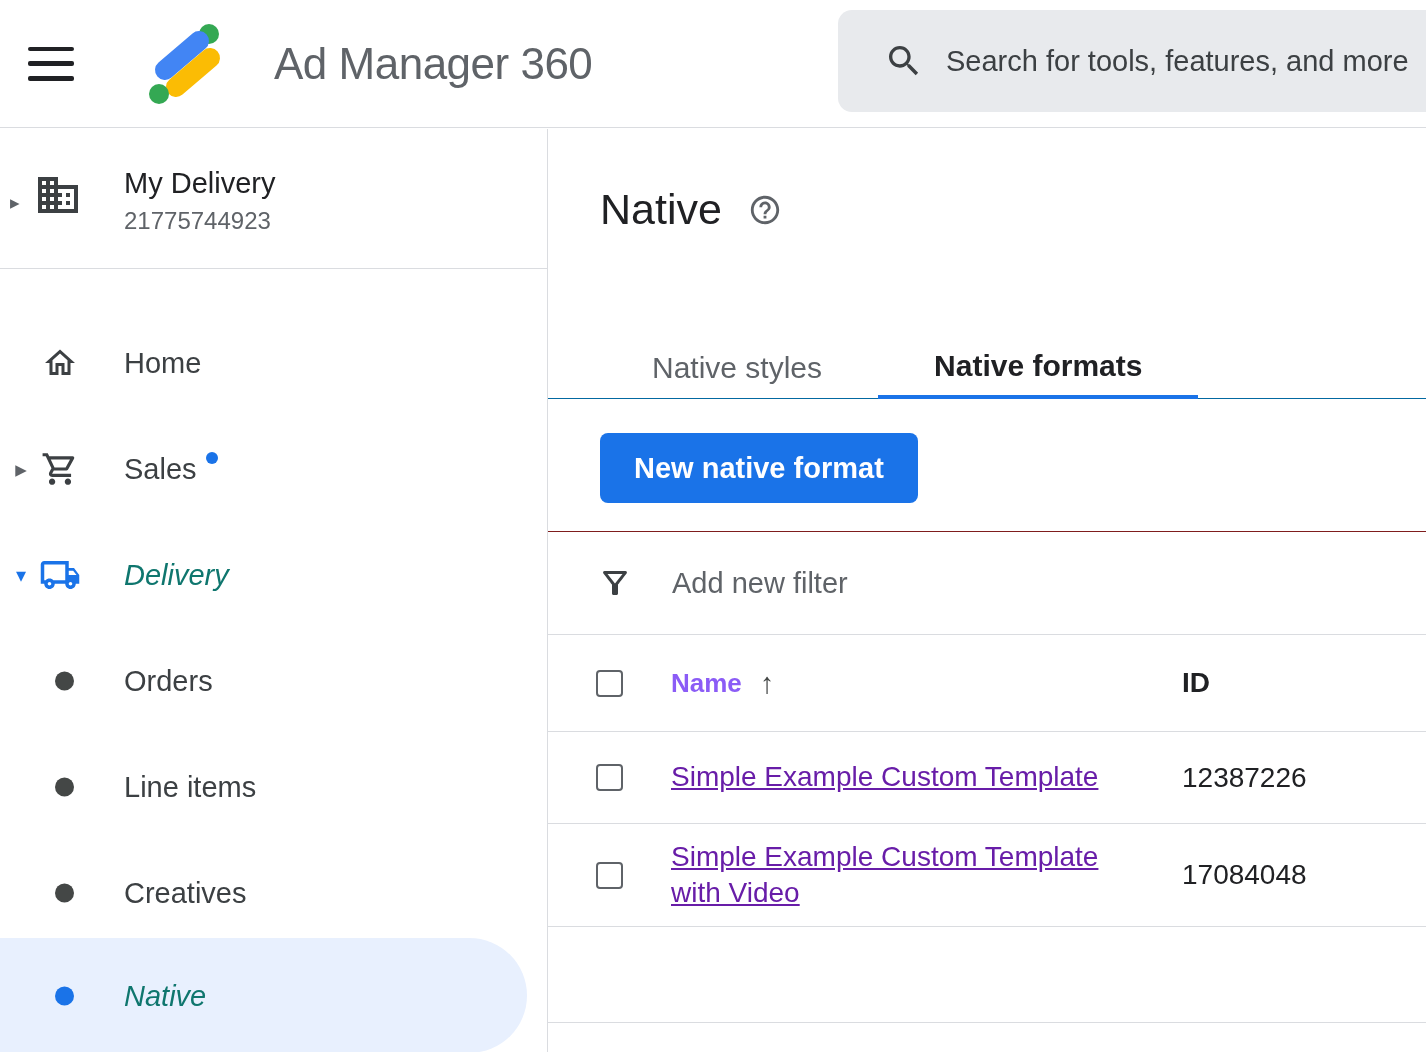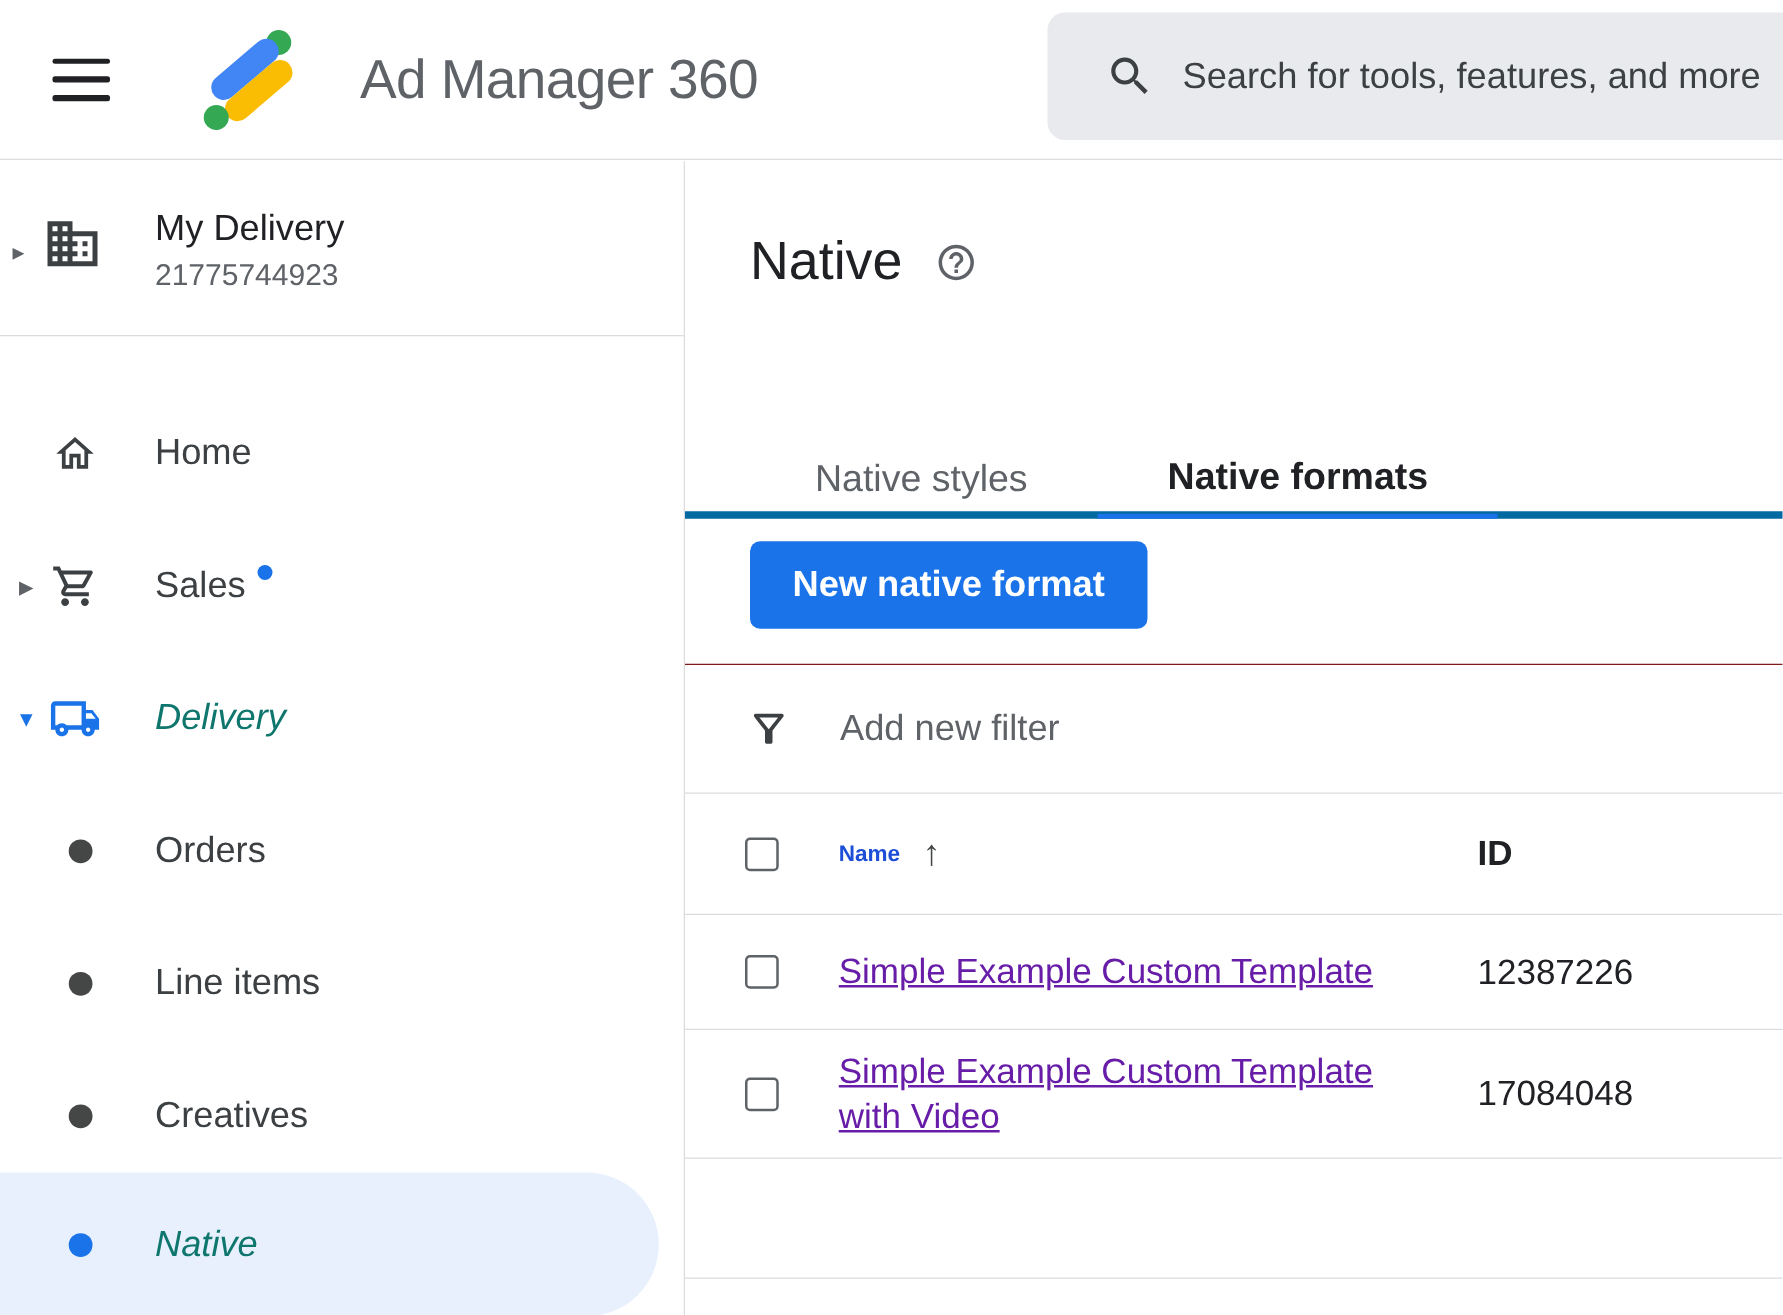--- a/index.html
+++ b/index.html
@@ -8,21 +8,21 @@
     width: 1426px; height: 1052px;
     overflow: hidden;
     background: #fff;
     font-family: "Liberation Sans", "DejaVu Sans", sans-serif;
     color: #202124;
   }
   
   .topbar {
     position: absolute; top: 0; left: 0; right: 0; height: 128px;
     background: #fff; border-bottom: 1px solid #dadce0;
-    display: flex; align-items: center; padding-left: 42px; z-index: 3;
+    display: flex; align-items: center; padding-left: 28px; z-index: 3;
   }
   .hamburger {
     width: 46px; height: 34px; display: flex; flex-direction: column;
     justify-content: space-between; cursor: pointer; background: none; border: none; padding: 0;
     margin-right: 64px; flex: none;
   }
   .hamburger span { display: block; width: 46px; height: 4.5px; background: #202124; border-radius: 2px; }
   .logo { width: 92px; height: 92px; flex: none; margin-right: 44px; }
   .product-name { font-size: 44px; color: #5f6368; letter-spacing: -0.5px; white-space: nowrap; }
   .searchbar {
@@ -67,22 +67,22 @@
   .nav-delivery .nav-label, .nav-native .nav-label { color: #0f766e; font-style: italic; }
   .notif-dot { position: absolute; left: 206px; top: 36px; width: 12px; height: 12px;
                border-radius: 50%; background: #1a73e8; }
 
   
   .main { position: absolute; top: 129px; left: 548px; right: 0; bottom: 0; background: #fff; }
   .title-row { position: absolute; top: 56px; left: 52px; display: flex; align-items: center; gap: 26px; }
   .page-title { font-size: 43px; font-weight: 400; margin: 0; color: #202124; }
   .help-btn { display: flex; cursor: pointer; }
 
-  .tabs { position: absolute; top: 224px; left: 0; right: 0; height: 62px;
-          border-bottom: 6px solid #0369a1; display: flex; padding-left: 48px; }
+  .tabs { position: absolute; top: 208px; left: 0; right: 0; height: 62px;
+          border-bottom: 1px solid #0369a1; display: flex; padding-left: 48px; }
   .tab { display: flex; align-items: center; padding: 0 56px; height: 62px;
          font-size: 30px; color: #5f6368; font-weight: 500; cursor: pointer; white-space: nowrap; }
   .tab.active { color: #202124; font-weight: 700; border-bottom: 4px solid #1a73e8; }
 
   .new-format-btn { position: absolute; top: 304px; left: 52px; height: 70px; padding: 0 34px;
                     background: #1a73e8; color: #fff; font-size: 29px; font-weight: 600;
                     border: none; border-radius: 8px; cursor: pointer; font-family: inherit; }
 
   .table-area { position: absolute; top: 402px; left: 0; right: 0; }
   .filter-row { height: 103px; border-top: 1px solid #7f1d1d; display: flex; align-items: center;
@@ -93,21 +93,21 @@
   .trow { border-top: 1px solid #dadce0; display: flex; align-items: center; padding-left: 48px; }
   .header-row { height: 97px; }
   .data-row-1 { height: 92px; }
   .data-row-2 { height: 103px; }
   .empty-row  { height: 97px; border-bottom: 1px solid #dadce0; }
 
   .checkbox { width: 27px; height: 27px; border: 2.5px solid #5f6368; border-radius: 4px;
               background: #fff; flex: none; cursor: pointer; }
   .name-cell { margin-left: 48px; width: 470px; }
   .header-row .name-cell { display: flex; align-items: center; gap: 18px; cursor: pointer; }
-  .col-label { font-size: 18px; font-weight: 700; color: #1d4ed8; }
+  .col-label { font-size: 26px; font-weight: 700; color: #8b5cf6; }
   .sort-arrow { font-size: 29px; color: #444746; }
   .id-cell { margin-left: 41px; font-size: 28px; color: #202124; }
   .row-link { color: #681da8; text-decoration: underline; font-size: 28px; line-height: 1.3; cursor: pointer; }
 </style>
 </head>
 <body>
 
 <header class="topbar">
   <button class="hamburger">
     <span></span>

